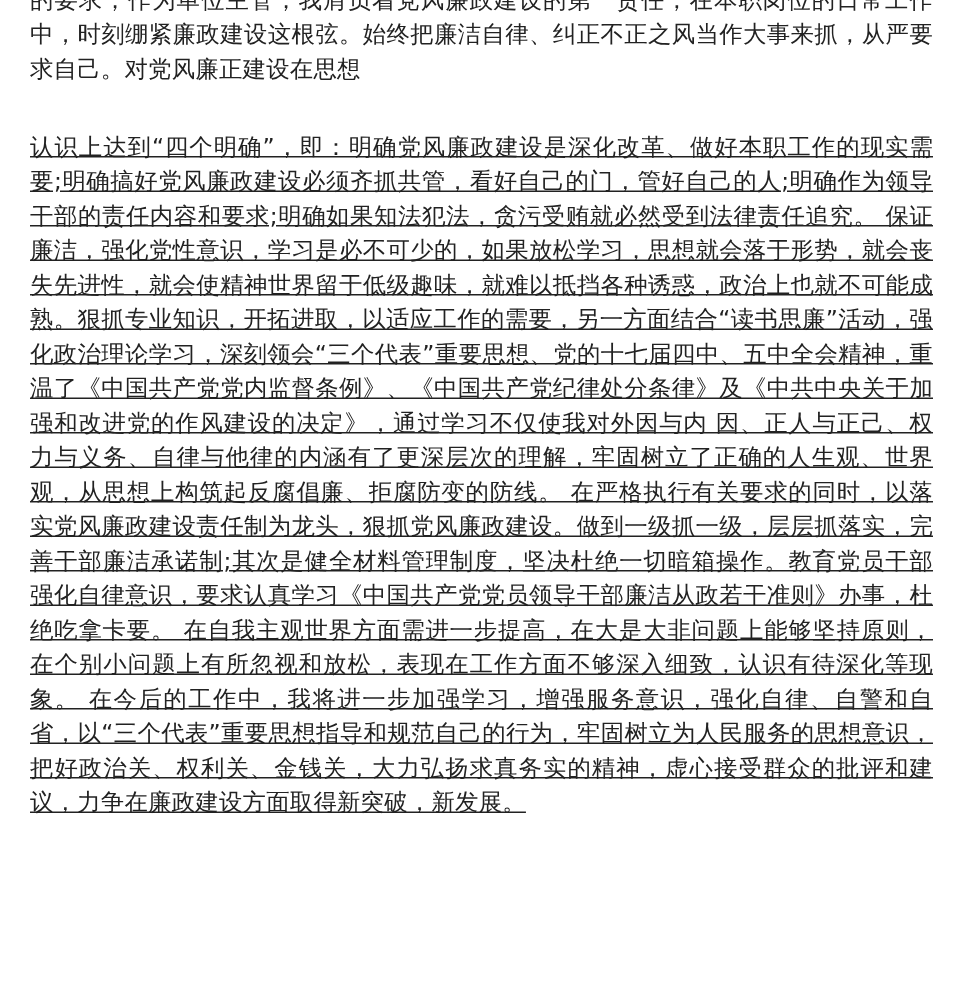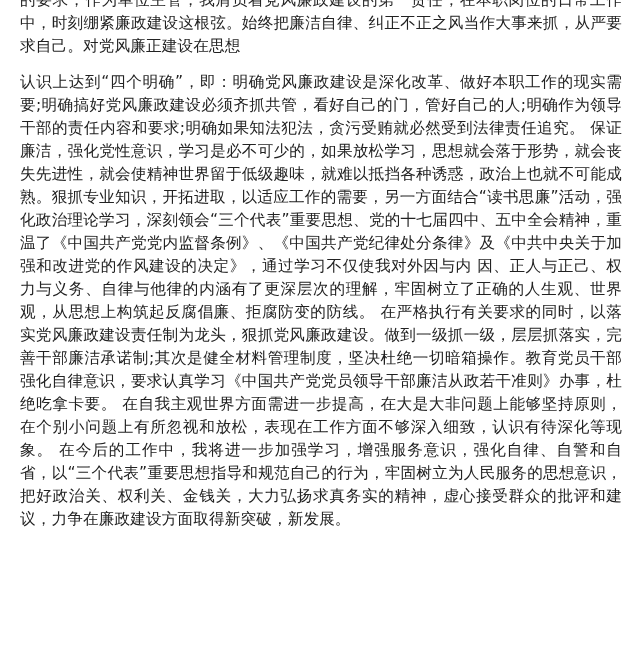--- a/index.html
+++ b/index.html
@@ -13,21 +13,21 @@
     position: absolute;
     left: 20px;
     width: 602px;
     font-size: 15.6px;
     line-height: 23px;
     letter-spacing: 0.15px;
     text-align: justify;
     margin: 0;
   }
   .para-top { top: -11px; }
-  .para-main { top: 71px; }
+  .para-main { top: 87px; text-decoration: underline; }
 </style>
 </head>
 <body>
 
 <div class="page">
   <p class="para para-top">的要求，作为单位主管，我肩负着党风廉政建设的第一责任，在本职岗位的日常工作中，时刻绷紧廉政建设这根弦。始终把廉洁自律、纠正不正之风当作大事来抓，从严要求自己。对党风廉正建设在思想</p>
   <p class="para para-main">认识上达到“四个明确”，即：明确党风廉政建设是深化改革、做好本职工作的现实需要;明确搞好党风廉政建设必须齐抓共管，看好自己的门，管好自己的人;明确作为领导干部的责任内容和要求;明确如果知法犯法，贪污受贿就必然受到法律责任追究。 保证廉洁，强化党性意识，学习是必不可少的，如果放松学习，思想就会落于形势，就会丧失先进性，就会使精神世界留于低级趣味，就难以抵挡各种诱惑，政治上也就不可能成熟。狠抓专业知识，开拓进取，以适应工作的需要，另一方面结合“读书思廉”活动，强化政治理论学习，深刻领会“三个代表”重要思想、党的十七届四中、五中全会精神，重温了《中国共产党党内监督条例》、《中国共产党纪律处分条律》及《中共中央关于加强和改进党的作风建设的决定》，通过学习不仅使我对外因与内 因、正人与正己、权力与义务、自律与他律的内涵有了更深层次的理解，牢固树立了正确的人生观、世界观，从思想上构筑起反腐倡廉、拒腐防变的防线。 在严格执行有关要求的同时，以落实党风廉政建设责任制为龙头，狠抓党风廉政建设。做到一级抓一级，层层抓落实，完善干部廉洁承诺制;其次是健全材料管理制度，坚决杜绝一切暗箱操作。教育党员干部强化自律意识，要求认真学习《中国共产党党员领导干部廉洁从政若干准则》办事，杜绝吃拿卡要。 在自我主观世界方面需进一步提高，在大是大非问题上能够坚持原则，在个别小问题上有所忽视和放松，表现在工作方面不够深入细致，认识有待深化等现象。 在今后的工作中，我将进一步加强学习，增强服务意识，强化自律、自警和自省，以“三个代表”重要思想指导和规范自己的行为，牢固树立为人民服务的思想意识，把好政治关、权利关、金钱关，大力弘扬求真务实的精神，虚心接受群众的批评和建议，力争在廉政建设方面取得新突破，新发展。</p>
 </div>
 
 </body></html>

